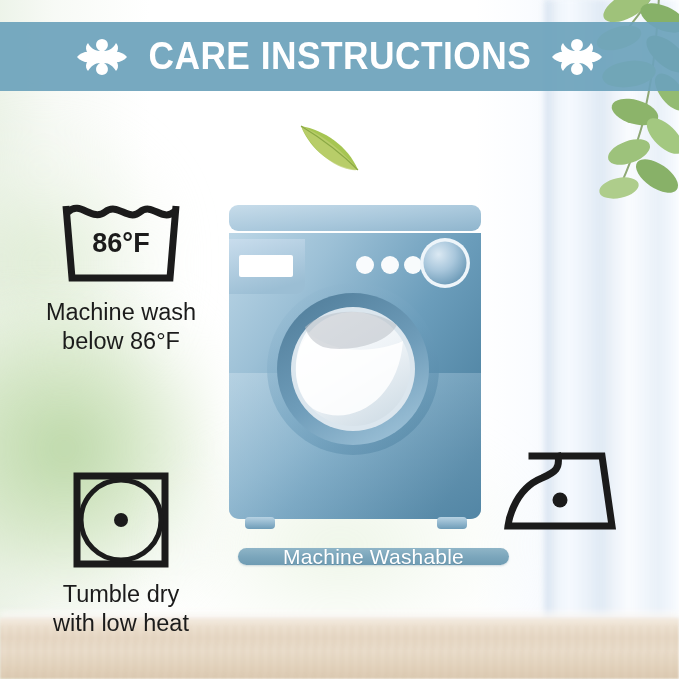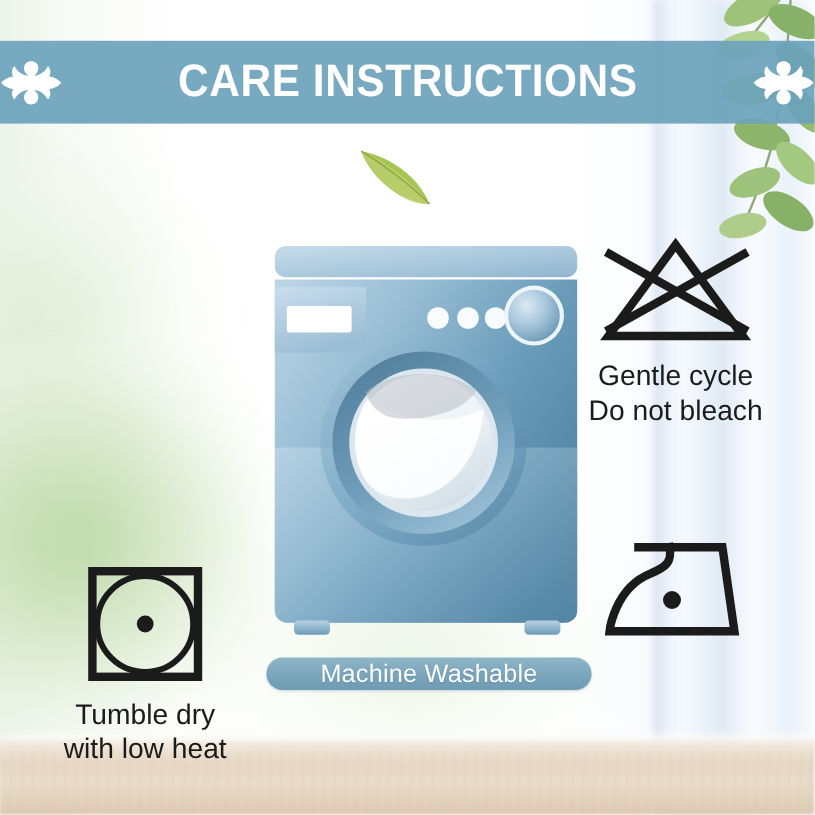--- a/index.html
+++ b/index.html
@@ -100,23 +100,23 @@
   }
 
   
   .leafcluster { position: absolute; right: -8px; top: -12px; width: 180px; height: 215px; }
 
   
   .floating-leaf { position: absolute; left: 296px; top: 120px; width: 70px; height: 56px; }
 
   
   .banner {
-    position: absolute; left: 0; top: 34px; width: 679px; height: 69px;
+    position: absolute; left: 0; top: 22px; width: 679px; height: 69px;
     background: rgba(109,163,187,0.93);
-    display: flex; align-items: center; justify-content: space-between;
+    display: flex; align-items: center; justify-content: center;
     gap: 6px;
   }
   .banner-title {
     color: #ffffff;
     font-size: 38px;
     font-weight: bold;
     letter-spacing: 0.5px;
     transform: scaleX(0.93);
     white-space: nowrap;
   }
@@ -136,21 +136,21 @@
   #cell-wash   { left: 12px;  top: 196px; width: 218px; }
   #cell-bleach { left: 452px; top: 196px; width: 222px; }
   #cell-dry    { left: 12px;  top: 470px; width: 218px; }
   #cell-iron   { left: 452px; top: 446px; width: 222px; }
 
   
   .washer { position: absolute; left: 227px; top: 203px; width: 256px; height: 330px; }
 
   
   .pill {
-    position: absolute; left: 222px; top: 548px; width: 271px; height: 27px;
+    position: absolute; left: 238px; top: 548px; width: 271px; height: 17px;
     border-radius: 16px;
     background: linear-gradient(180deg, #8fb5c7 0%, #7aa5bb 55%, #6f9cb3 100%);
     display: flex; align-items: center; justify-content: center;
     box-shadow: 0 1px 2px rgba(120,150,170,0.35);
   }
   .pill span {
     color: #ffffff;
     font-size: 21px;
     letter-spacing: 0.2px;
     text-shadow: 0 1px 1px rgba(70,105,125,0.35);
@@ -219,32 +219,32 @@
       <svg viewBox="0 0 52 44" width="52" height="44">
         <g fill="#ffffff">
           <path d="M26 4 C33 4, 34 13, 28 16 C34 16, 38 12, 40 8 C44 12, 42 20, 34 22 C42 24, 44 32, 40 36 C37 31, 33 28, 28 28 C34 31, 33 40, 26 40 C19 40, 18 31, 24 28 C19 28, 15 31, 12 36 C8 32, 10 24, 18 22 C10 20, 8 12, 12 8 C14 12, 18 16, 24 16 C18 13, 19 4, 26 4 Z"></path>
           <path d="M24 22 C16 14, 6 16, 1 22 C6 28, 16 30, 24 22 Z"></path>
           <path d="M28 22 C36 14, 46 16, 51 22 C46 28, 36 30, 28 22 Z"></path>
         </g>
       </svg>
     </span>
   </div>
 
-
-  <div class="cell" id="cell-bleach">
+  <div class="cell" id="cell-wash">
     <span class="sym">
-      <svg viewBox="0 0 140 92" width="140" height="92">
-        <path d="M70 8 L126 84 L14 84 Z" fill="none" stroke="#1b1b1b" stroke-width="7" stroke-linejoin="miter"></path>
-        <line x1="12" y1="14" x2="130" y2="80" stroke="#1b1b1b" stroke-width="7" stroke-linecap="butt"></line>
-        <line x1="130" y1="14" x2="12" y2="80" stroke="#1b1b1b" stroke-width="7" stroke-linecap="butt"></line>
-      </svg>
-    </span>
-    <div class="caption">Gentle cycle
-Do not bleach</div>
-  </div>
+      <svg viewBox="0 0 130 92" width="130" height="92">
+        <path d="M10 10 L16 82 L114 82 L120 10" fill="none" stroke="#1b1b1b" stroke-width="7" stroke-linejoin="miter" stroke-linecap="butt"></path>
+        <path d="M12 16 C24 4, 36 26, 49 16 C62 6, 72 26, 84 16 C96 6, 106 26, 118 16" fill="none" stroke="#1b1b1b" stroke-width="7" stroke-linecap="round"></path>
+        <text x="65" y="56" text-anchor="middle" font-family="Liberation Sans, sans-serif" font-size="27" font-weight="bold" fill="#1b1b1b">86°F</text>
+      </svg>
+    </span>
+    <div class="caption">Machine wash
+below 86°F</div>
+  </div>
+
 
   <div class="cell" id="cell-dry">
     <span class="sym">
       <svg viewBox="0 0 100 100" width="100" height="100">
         <rect x="6" y="6" width="88" height="88" fill="none" stroke="#1b1b1b" stroke-width="7"></rect>
         <circle cx="50" cy="50" r="40" fill="none" stroke="#1b1b1b" stroke-width="5"></circle>
         <circle cx="50" cy="50" r="7" fill="#1b1b1b"></circle>
       </svg>
     </span>
     <div class="caption">Tumble dry

